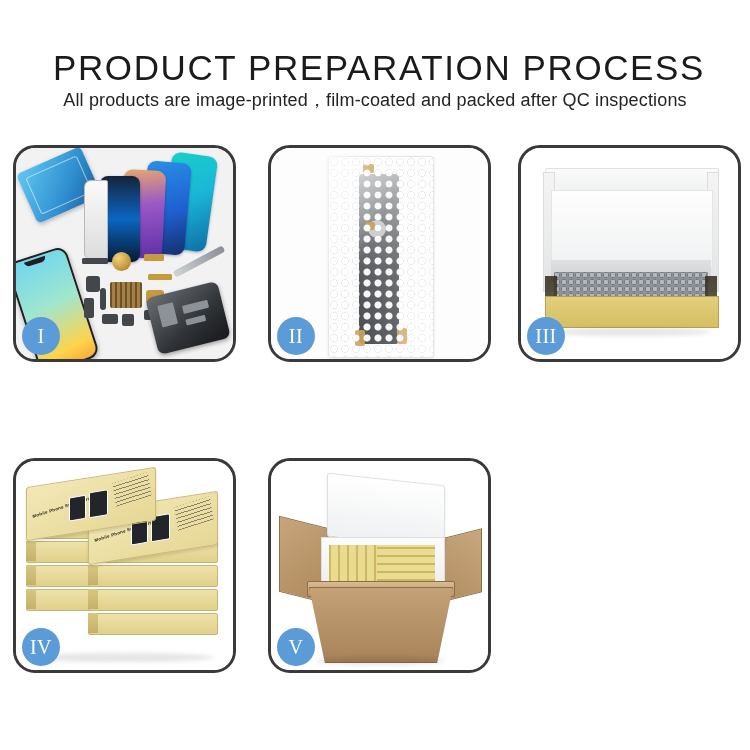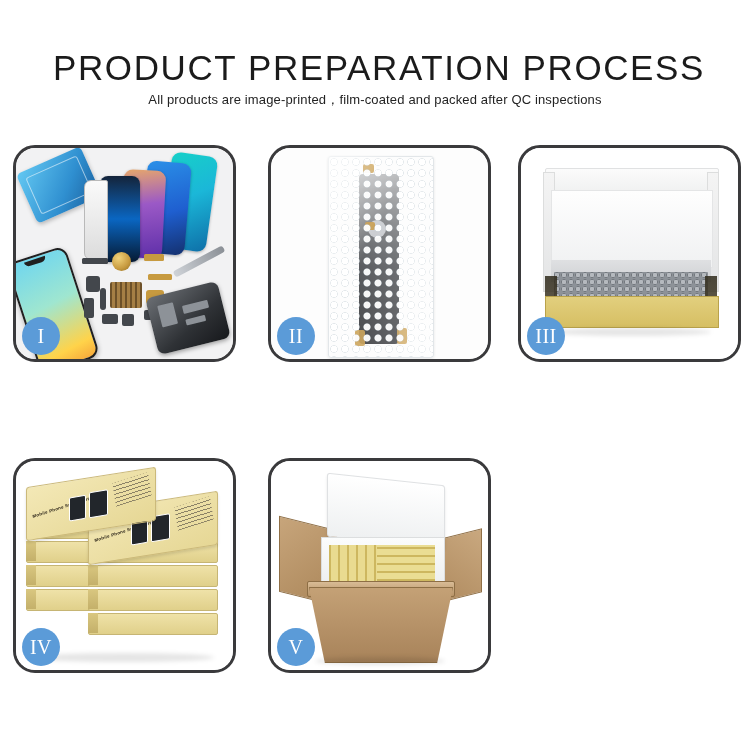--- a/index.html
+++ b/index.html
@@ -18,21 +18,21 @@
     margin:4px;padding:0;
     position:absolute;left:0;top:44px;width:750px;
     font-size:35px;line-height:40px;
     font-weight:400;letter-spacing:1.6px;
     color:#1b1b1b;
     white-space:nowrap;
   }
   .subtitle{
     margin:0;padding:0;
     position:absolute;left:0;top:90px;width:750px;
-    font-size:13px;line-height:20px;
+    font-size:18px;line-height:20px;
     font-weight:400;letter-spacing:.15px;
     color:#232323;
     white-space:nowrap;
   }
 
   
   .grid{position:absolute;left:13px;top:145px;width:724px;height:528px;}
   .panel{
     position:absolute;
     width:223px;height:217px;

